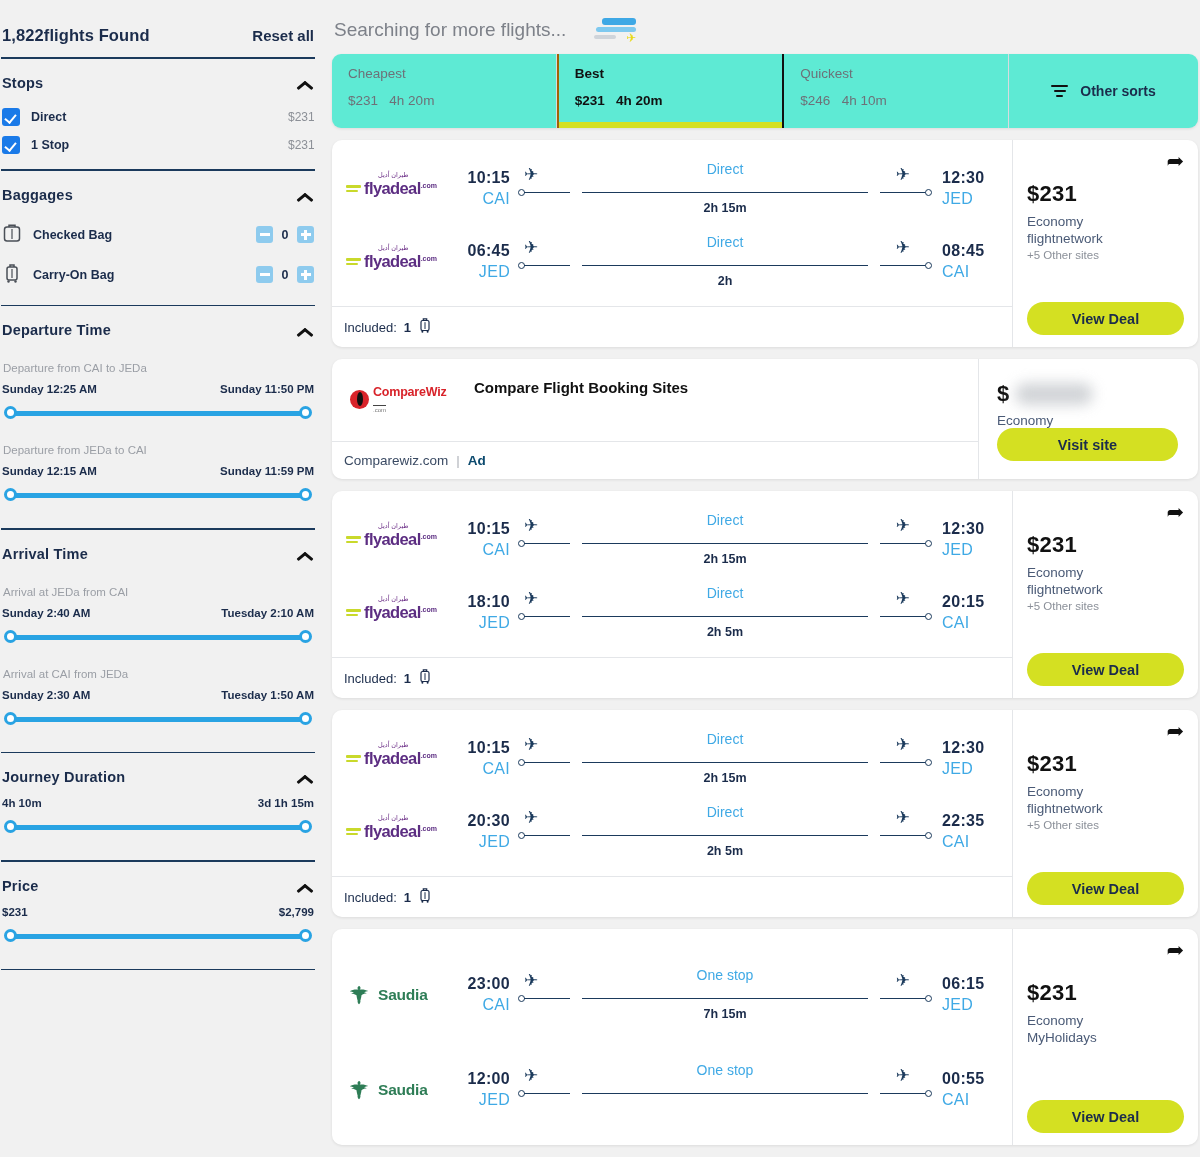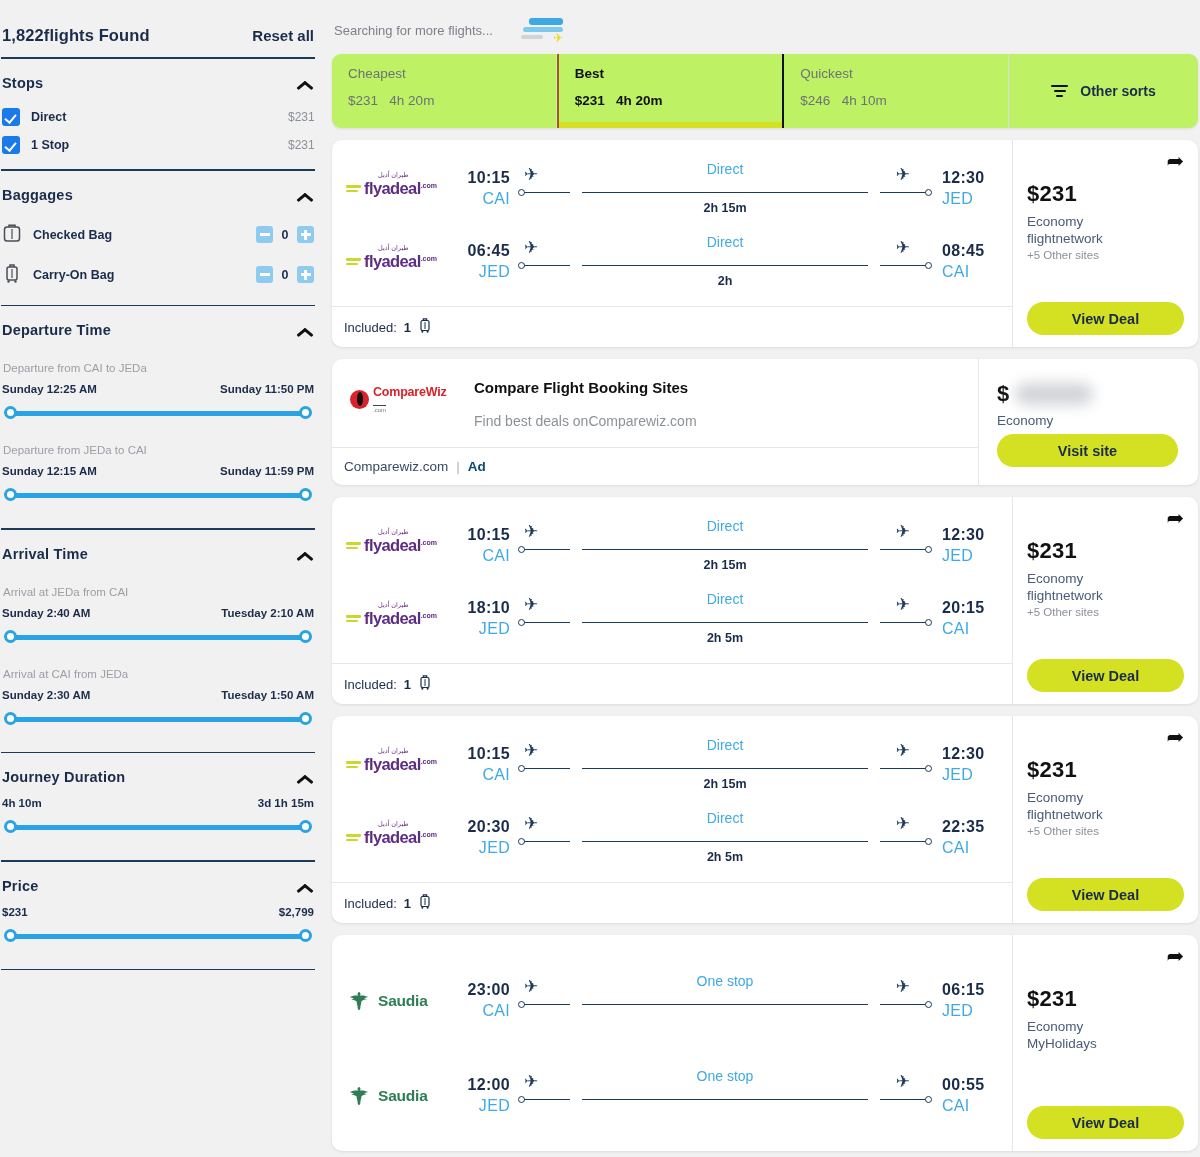--- a/index.html
+++ b/index.html
@@ -81,29 +81,29 @@
   }
   .slider .knob {
     position: absolute; top: 0; width: 13px; height: 13px; border-radius: 50%;
     background: #fff; border: 3px solid #29a3e3; cursor: pointer;
   }
   .slider .knob.left { left: 0; }
   .slider .knob.right { right: 0; }
 
   
   .searching-row { display: flex; align-items: center; padding: 14px 0 8px 4px; height: 54px; }
-  .searching-text { font-size: 13px; color: #7d8189; }
+  .searching-text { font-size: 19px; color: #7d8189; }
   .loader { margin-left: 28px; width: 44px; height: 30px; position: relative; }
   .loader .b1 { position: absolute; left: 8px; top: 3px; width: 34px; height: 7px; background: #3ea8e5; border-radius: 3px; }
   .loader .b2 { position: absolute; left: 2px; top: 12px; width: 40px; height: 5px; background: #7fc9ef; border-radius: 3px; }
   .loader .b3 { position: absolute; left: 0px; top: 20px; width: 22px; height: 4px; background: #cfd4da; border-radius: 3px; }
   .loader .plane { position: absolute; right: 2px; top: 17px; color: #e8d91a; font-size: 12px; line-height: 1; }
 
   .sortbar {
-    background: #bef264; border-radius: 9px; margin: 0 2px 0 2px; height: 74px;
+    background: #5eead4; border-radius: 9px; margin: 0 2px 0 2px; height: 74px;
     display: flex; align-items: stretch; box-shadow: 0 1px 3px rgba(0,0,0,.09);
     overflow: hidden;
   }
   .sort-tab {
     flex: 1 1 0; padding: 12px 0 0 16px; position: relative; cursor: pointer;
     border-right: 1px solid #d8dbdf;
   }
   .sort-tab:nth-child(3) { border-right: none; }
   .sort-tab .st-label { font-size: 13.5px; color: #6d7178; margin-bottom: 12px; }
   .sort-tab .st-price { font-size: 13.5px; color: #6d7178; }
@@ -564,21 +564,20 @@
         <div class="ad-body">
           <div class="ad-logo">
             <span class="cw-circle"></span>
             <span class="cw-text">
               <span class="cw-name">CompareWiz</span>
               <span class="cw-sub">.com</span>
             </span>
           </div>
           <div class="ad-texts">
             <div class="ad-title">Compare Flight Booking Sites</div>
-            <div class="ad-desc">Find best deals onComparewiz.com</div>
           </div>
         </div>
         <div class="ad-foot">
           <span>Comparewiz.com</span>
           <span class="sep">|</span>
           <span class="adtag">Ad</span>
         </div>
       </div>
       <div class="ad-right">
         <div class="ad-price-row">
@@ -810,20 +809,21 @@
               <div class="stops-text">One stop</div>
               <div class="line-wrap">
                 <span class="plane-dep">✈</span>
                 <span class="dot l"></span>
                 <span class="seg a"></span>
                   <span class="seg b"></span>
                   <span class="seg c"></span>
                 <span class="dot r"></span>
                 <span class="plane-arr">✈</span>
               </div>
+              <div class="dur-text">7h 15m</div>
             </div>
             <div class="leg-time" style="text-align:left;padding-left:10px">
               <div class="t-main">06:15</div>
               <div class="t-code">JED</div>
             </div>
           </div>
           <div class="leg" style="height:95px">
             <div class="airline-logo">
               <span class="sa-logo">
                 <span class="sa-mark">

